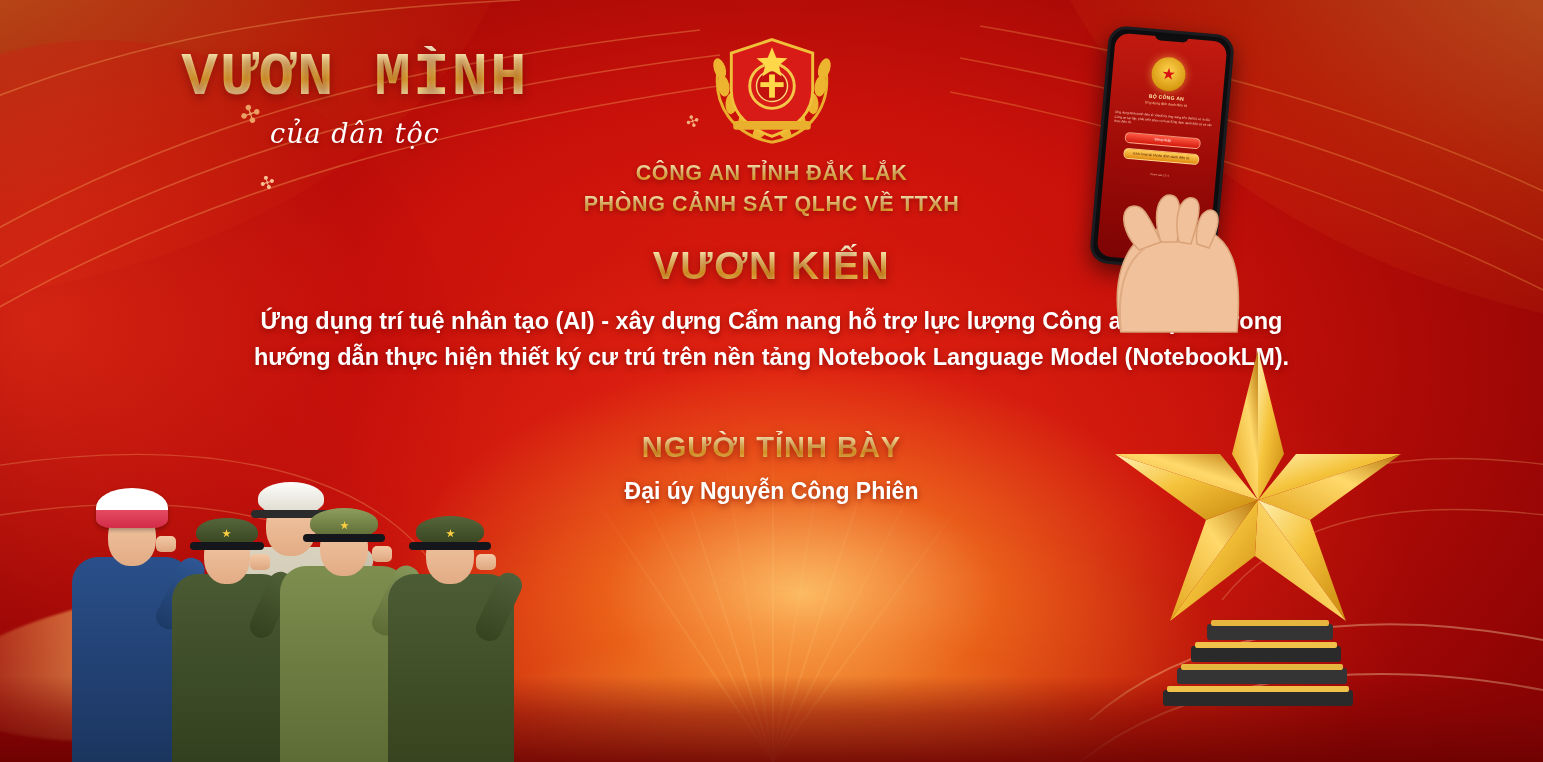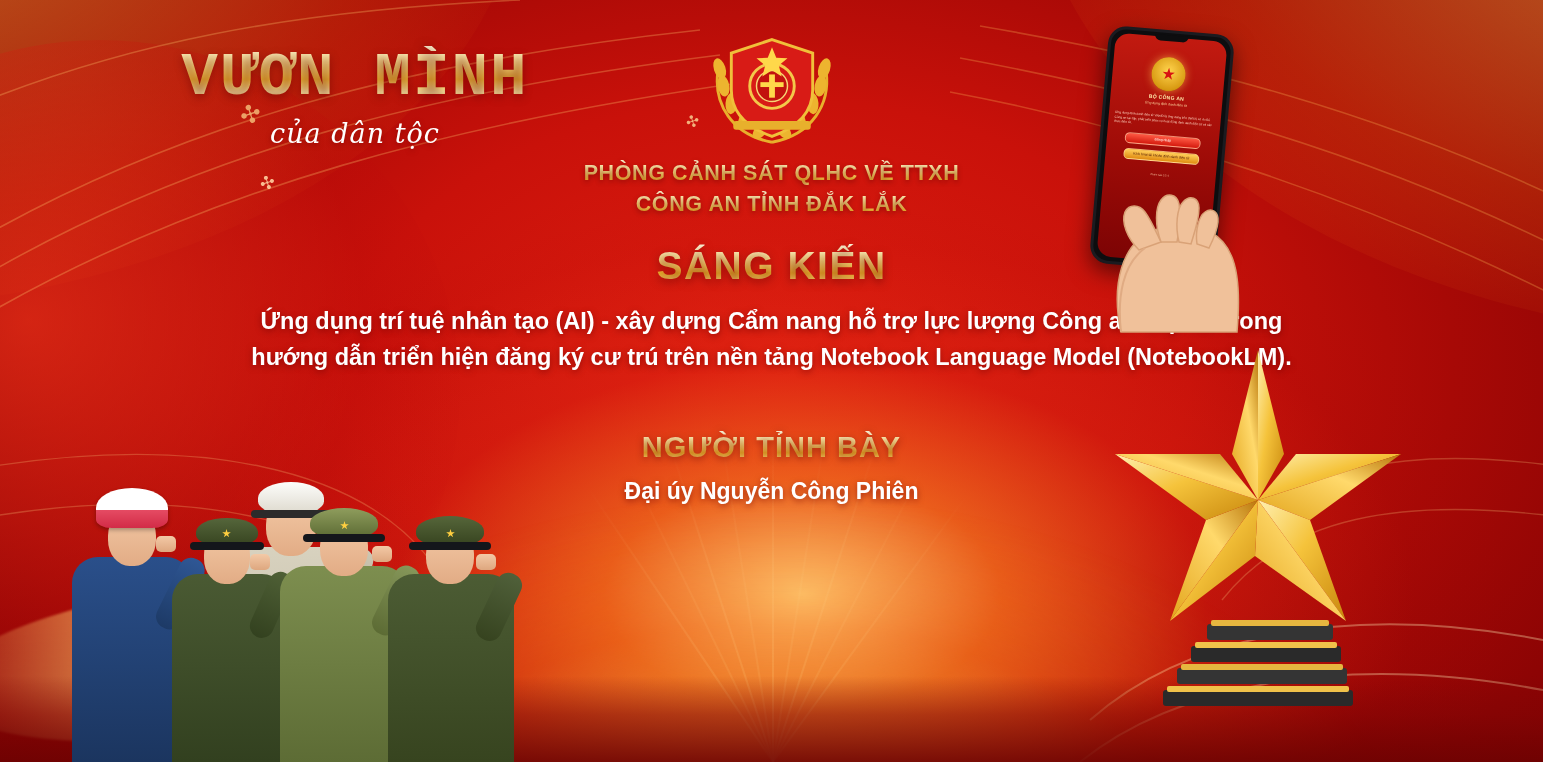--- a/index.html
+++ b/index.html
@@ -430,28 +430,28 @@
 
         <path d="M70 22 l4.4 10.8 11.6 .6 -9 7.4 3 11.3 -10-6.4 -10 6.4 3-11.3 -9-7.4 11.6-.6z" fill="#ffd84a"></path>
 
         <rect x="67" y="50" width="6" height="24" fill="#ffd84a"></rect>
         <rect x="58" y="58" width="24" height="5" fill="#ffd84a"></rect>
 
         <rect x="30" y="98" width="80" height="9" rx="3" fill="#e8b02c"></rect>
       </svg>
     </div>
 
+    <div class="org-line">CÔNG AN TỈNH ĐẮK LẮK</div>
     <div class="org-line">PHÒNG CẢNH SÁT QLHC VỀ TTXH</div>
-    <div class="org-line">CÔNG AN TỈNH ĐẮK LẮK</div>
-
-    <div class="sangkien">SÁNG KIẾN</div>
+
+    <div class="sangkien">VƯƠN KIẾN</div>
 
     <div class="subject">
       <div>Ứng dụng trí tuệ nhân tạo (AI) - xây dựng Cẩm nang hỗ trợ lực lượng Công an cấp xã trong</div>
-      <div>hướng dẫn triển hiện đăng ký cư trú trên nền tảng Notebook Language Model (NotebookLM).</div>
+      <div>hướng dẫn thực hiện thiết ký cư trú trên nền tảng Notebook Language Model (NotebookLM).</div>
     </div>
 
     <div class="presenter-title">NGƯỜI TỈNH BÀY</div>
     <div class="presenter-name">Đại úy Nguyễn Công Phiên</div>
   </div>
 
   <div class="phone-wrap">
     <div class="phone">
       <div class="phone-notch"></div>
       <div class="phone-screen">

